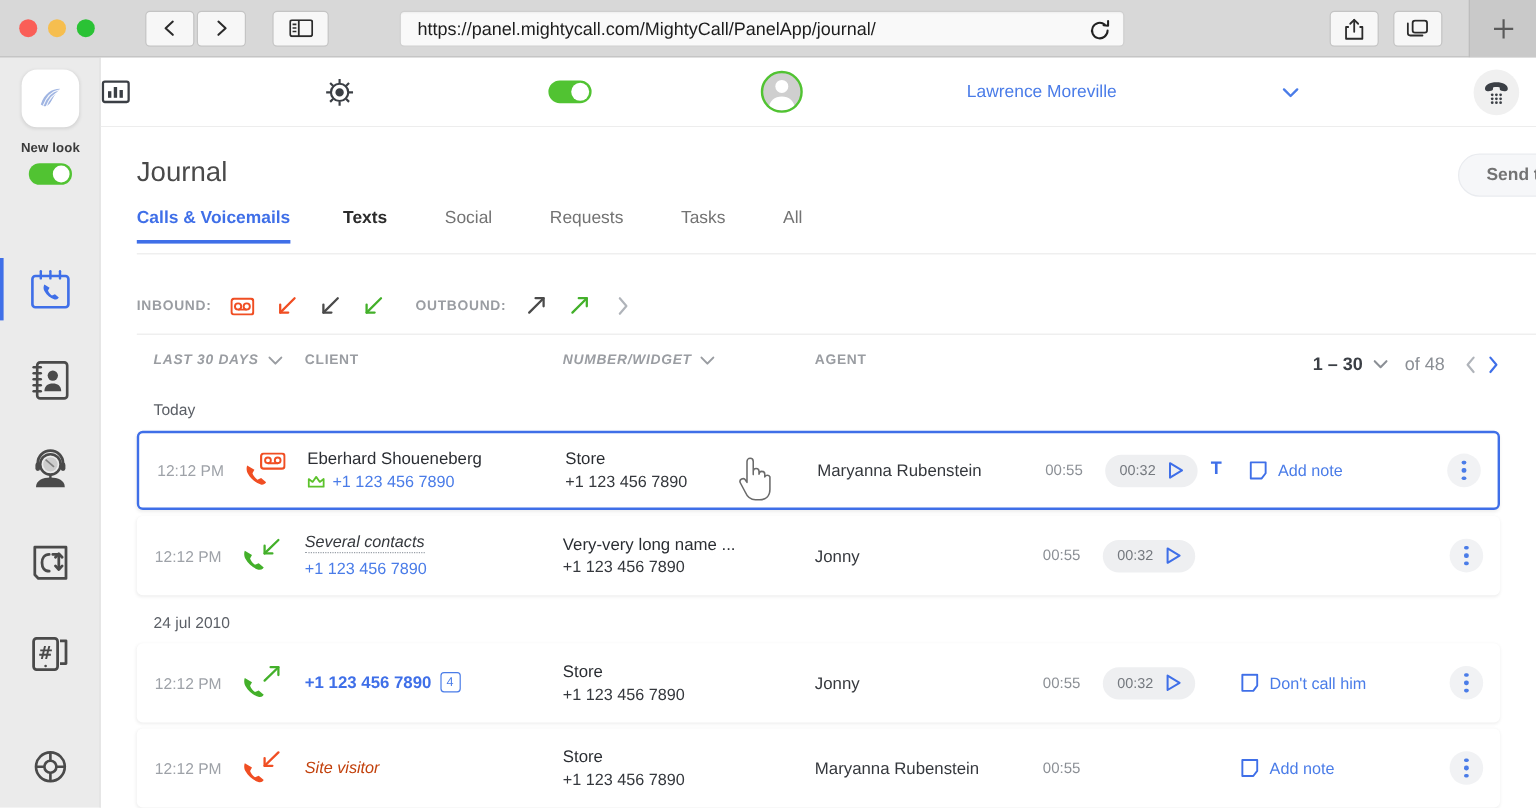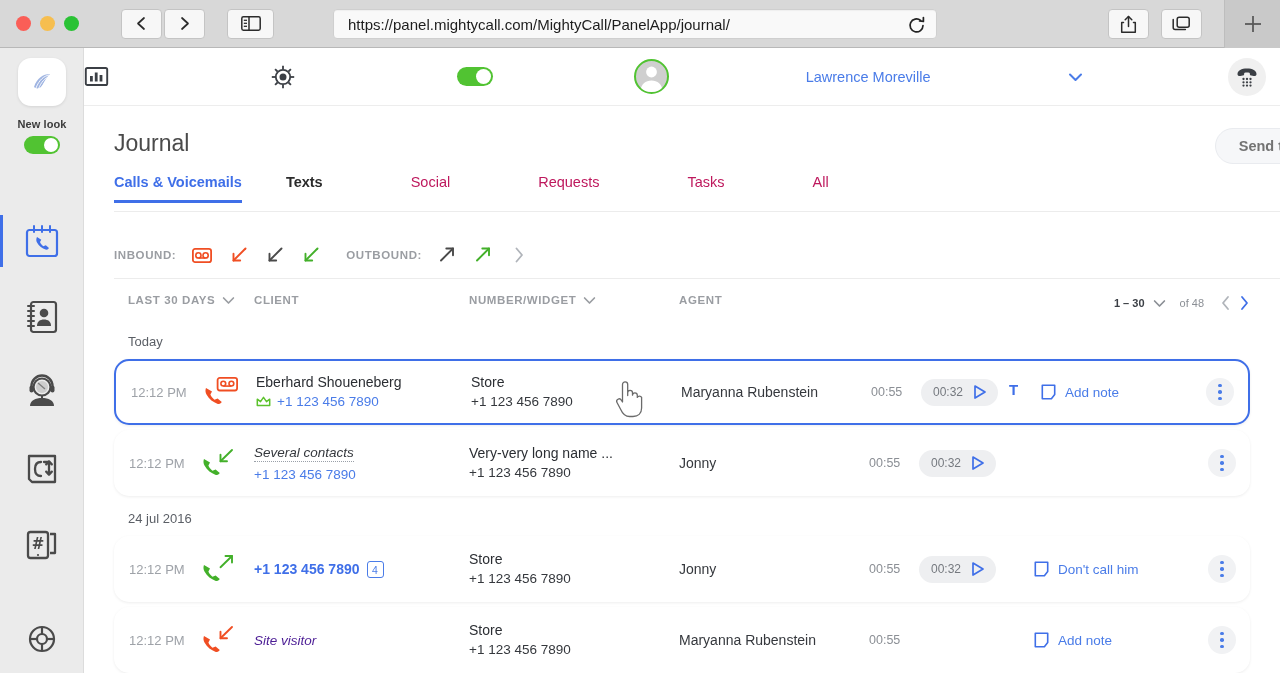--- a/index.html
+++ b/index.html
@@ -175,21 +175,21 @@
     white-space: nowrap;
   }
   .tab:first-child { padding-right: 28px; }
   .tab.active { color: #3f6fe8; font-weight: bold; }
   .tab.active::after {
     content: ""; position: absolute;
     left: 0; right: 28px; bottom: 0; height: 3px;
     background: #3f6fe8;
   }
   .tab.dark { color: #2b2b2b; font-weight: bold; padding-right: 32px; }
-  .tab.muted { color: #be185d; padding-right: 32px; margin-left: 40px; }
+  .tab.muted { color: #737373; padding-right: 32px; }
 
   .tabs-rule {
     position: absolute; left: 30px; right: 0; top: 105px;
     height: 1px; background: #ececec;
   }
 
   
   .filters {
     position: absolute; left: 30px; top: 127px;
     height: 44px; display: flex; align-items: center;
@@ -212,40 +212,40 @@
     position: absolute; left: 30px; top: 188px;
     width: 1136px; height: 34px;
   }
   .th {
     position: absolute; top: 0;
     font-size: 11.5px; letter-spacing: .6px;
     color: #9a9da2; font-weight: bold;
     display: flex; align-items: center; gap: 7px;
     cursor: default;
   }
-  .th-sort { cursor: pointer; }
+  .th-sort { cursor: pointer; font-style: italic; }
   .pager {
     position: absolute; right: 0; top: 1px;
     display: flex; align-items: center; gap: 8px;
-    font-size: 11px; color: #5c6066;
+    font-size: 15px; color: #5c6066;
   }
   .pager b { font-weight: bold; color: #3b3f45; }
   .pager .pg-of { color: #8b8f95; }
 
   
   .rows { position: absolute; left: 30px; top: 222px; width: 1136px; }
   .group-label {
     font-size: 13px; color: #5b5f66;
     padding: 6px 0 10px 14px;
   }
   .row {
     position: relative;
     height: 66px;
     background: #ffffff;
-    border-radius: 15px;
+    border-radius: 5px;
     box-shadow: 0 1px 3px rgba(0,0,0,.07);
     display: flex; align-items: center;
     margin-bottom: 5px;
     cursor: pointer;
   }
   .row.selected {
     border: 2px solid #3f6fe8;
     height: 66px;
   }
   .c-time {
@@ -271,21 +271,21 @@
   .c-menu { position: absolute; right: 14px; }
 
   .nm-bold { font-size: 14px; font-weight: normal; color: #2b2e33; line-height: 19px; }
   .nm-sub  { font-size: 13.5px; color: #35383d; line-height: 19px; }
   .nm-link { font-size: 13.5px; color: #4a7ce8; line-height: 19px; }
   .nm-link-bold { font-size: 14px; color: #3f6fe8; font-weight: bold; }
   .nm-ital {
     font-size: 13.5px; color: #35383d; font-style: italic;
     border-bottom: 1px dotted #9aa0a8; display: inline-block; line-height: 17px;
   }
-  .nm-ital-plain { font-size: 13.5px; color: #4c1d95; font-style: italic; }
+  .nm-ital-plain { font-size: 13.5px; color: #c2410c; font-style: italic; }
   .crown-line { display: flex; align-items: center; gap: 6px; }
 
   .count-badge {
     display: inline-flex; align-items: center; justify-content: center;
     width: 17px; height: 17px;
     border: 1px solid #4a7ce8; border-radius: 3px;
     font-size: 10.5px; color: #4a7ce8;
     margin-left: 7px; vertical-align: middle;
   }
 
@@ -716,21 +716,21 @@
       </span>
       <span class="c-menu">
         <span class="kebab">
             <i></i>
             <i></i>
             <i></i>
           </span>
       </span>
     </div>
 
-    <div class="group-label" style="padding-top:10px;">24 jul 2016</div>
+    <div class="group-label" style="padding-top:10px;">24 jul 2010</div>
 
     <div class="row">
       <span class="c-time">12:12 PM</span>
       <span class="c-dir">
         <svg width="34" height="30" viewBox="0 0 34 30">
           <path d="M2 11 C2 11, 0.6 14, 2.5 17.6 C5 22.4, 9.5 25.5, 13.3 26.7 C16.2 27.6, 17.8 24.9, 17.8 24.9 L13.6 21.4 L10.5 22.7 C8.6 21.2, 7.1 19.4, 6.4 17.4 L8 14.5 L2 11 Z" fill="#43b02a"></path>
           <path d="M18.5 13.2 L30 2" stroke="#43b02a" stroke-width="1.9" stroke-linecap="round"></path>
           <path d="M23.5 2 L30 2 L30 8.5" fill="none" stroke="#43b02a" stroke-width="1.9" stroke-linecap="round" stroke-linejoin="round"></path>
         </svg>
       </span>

